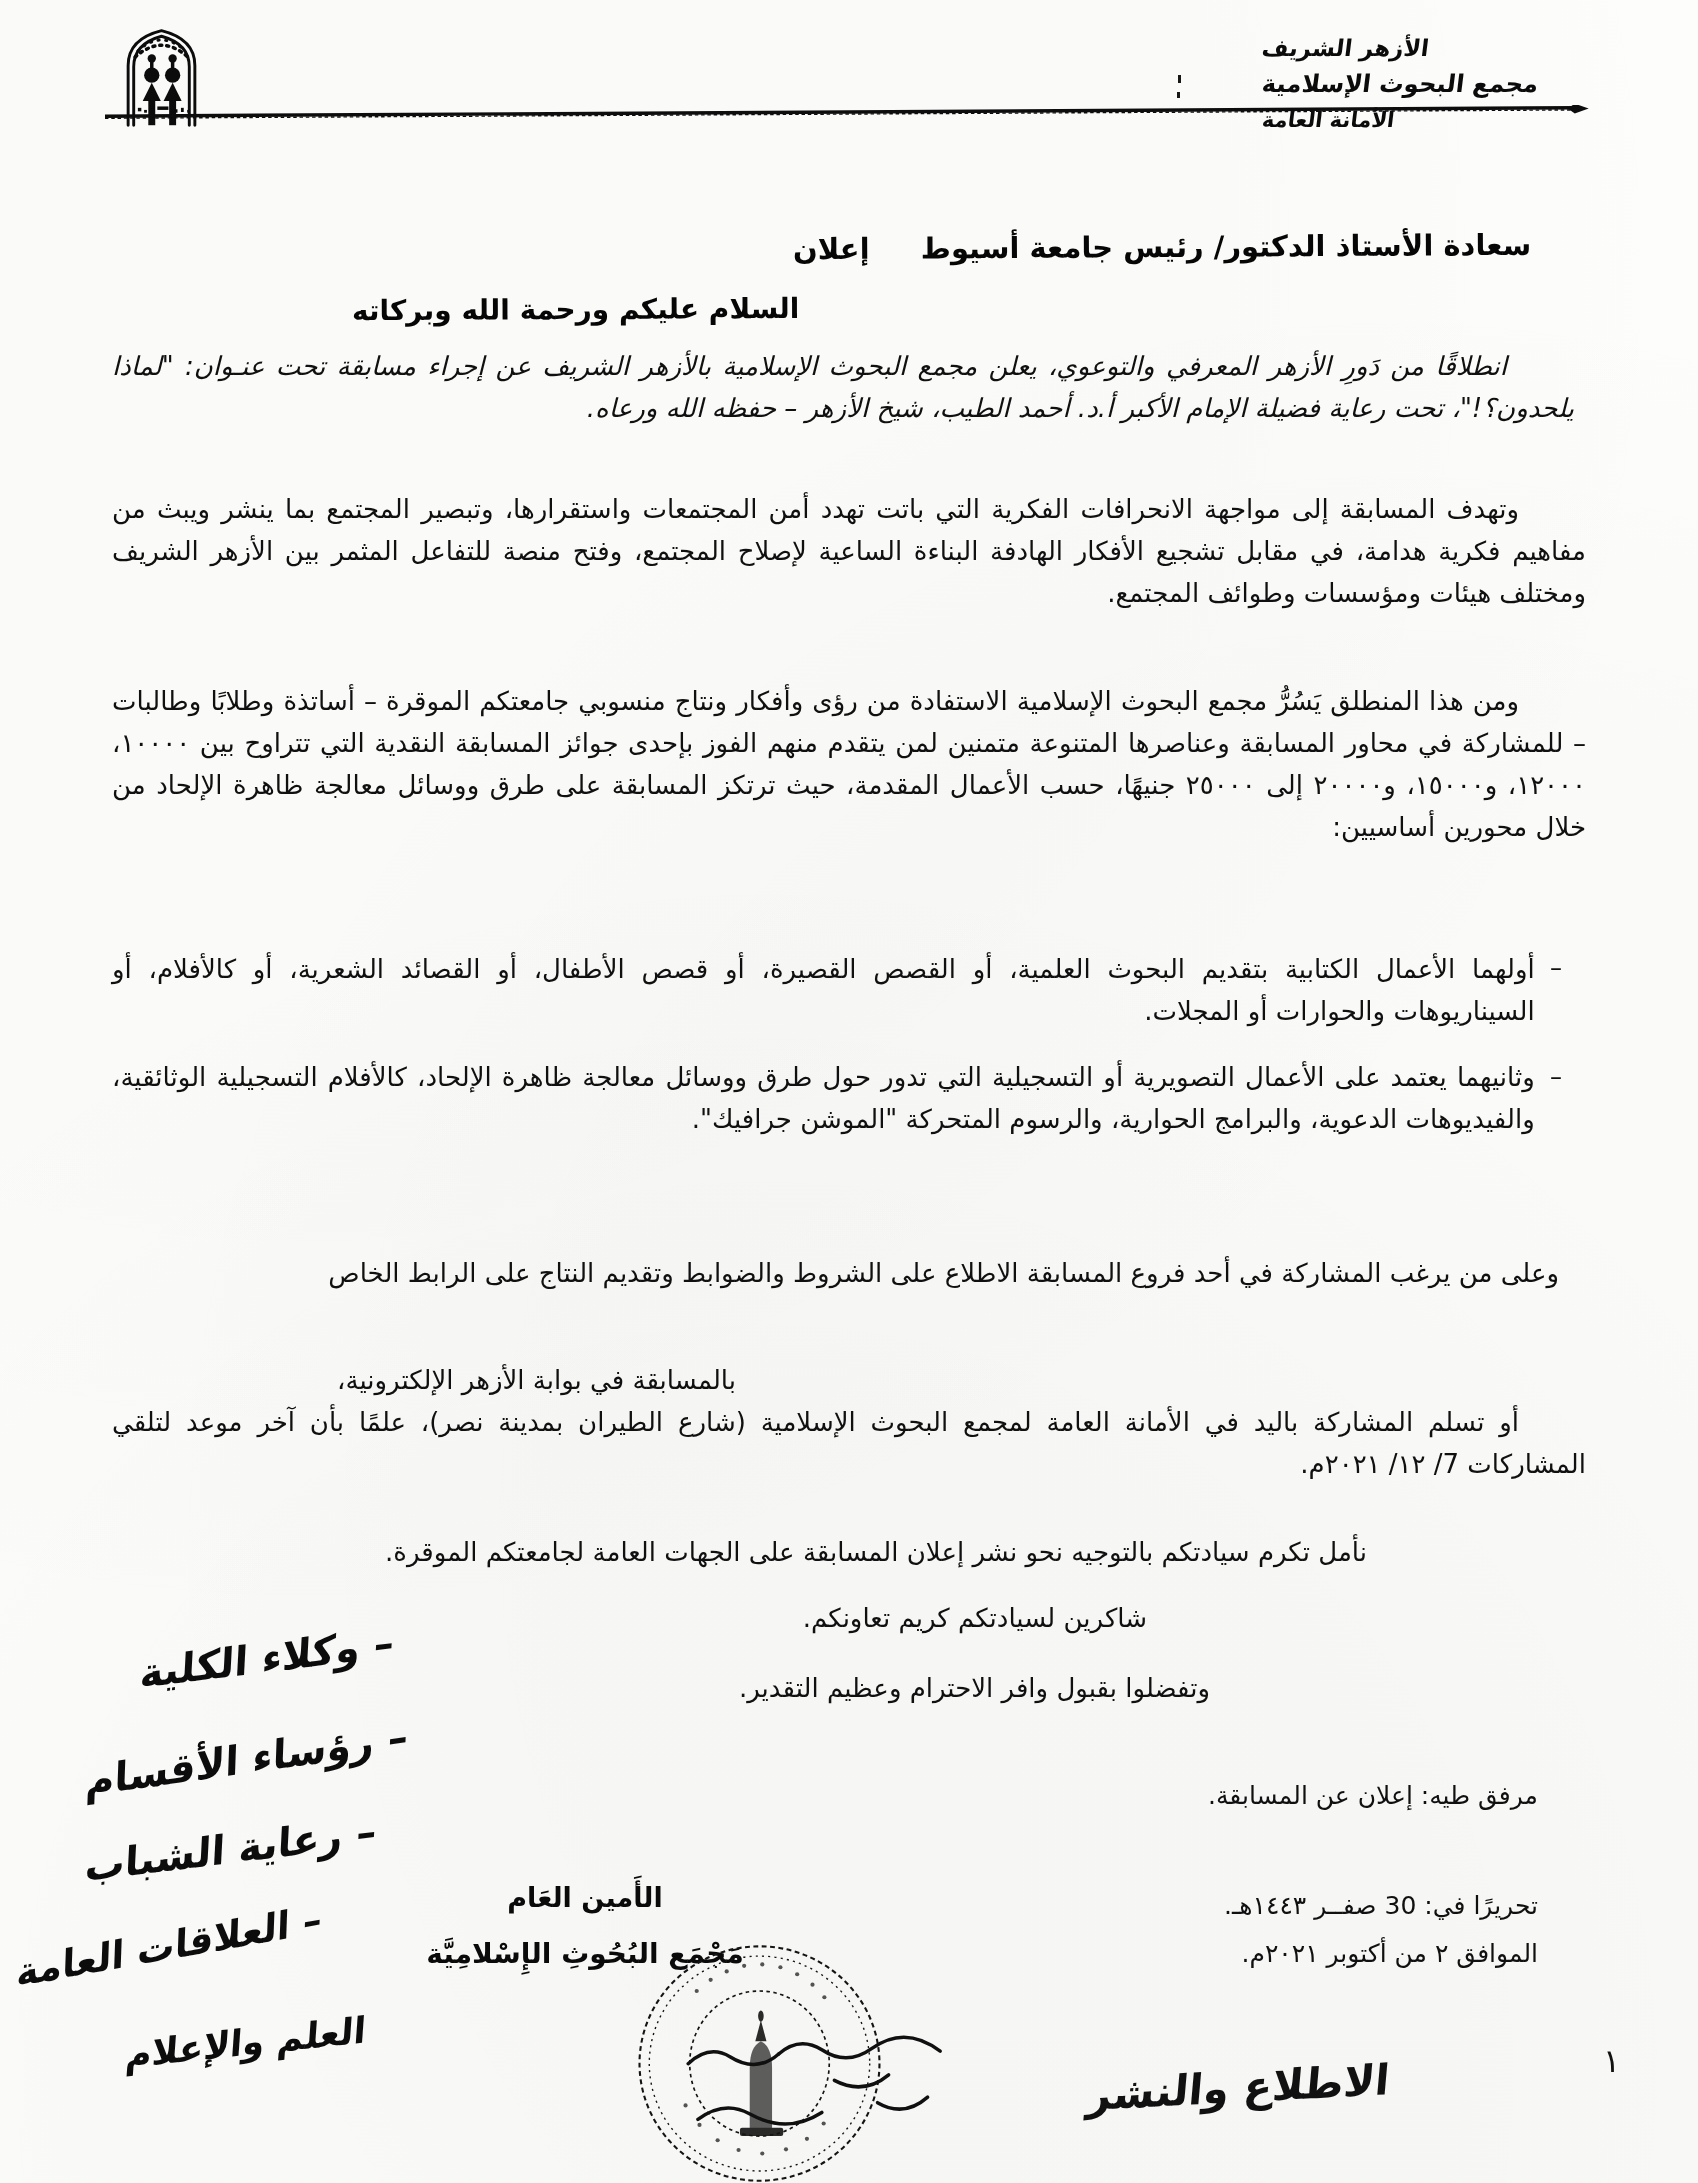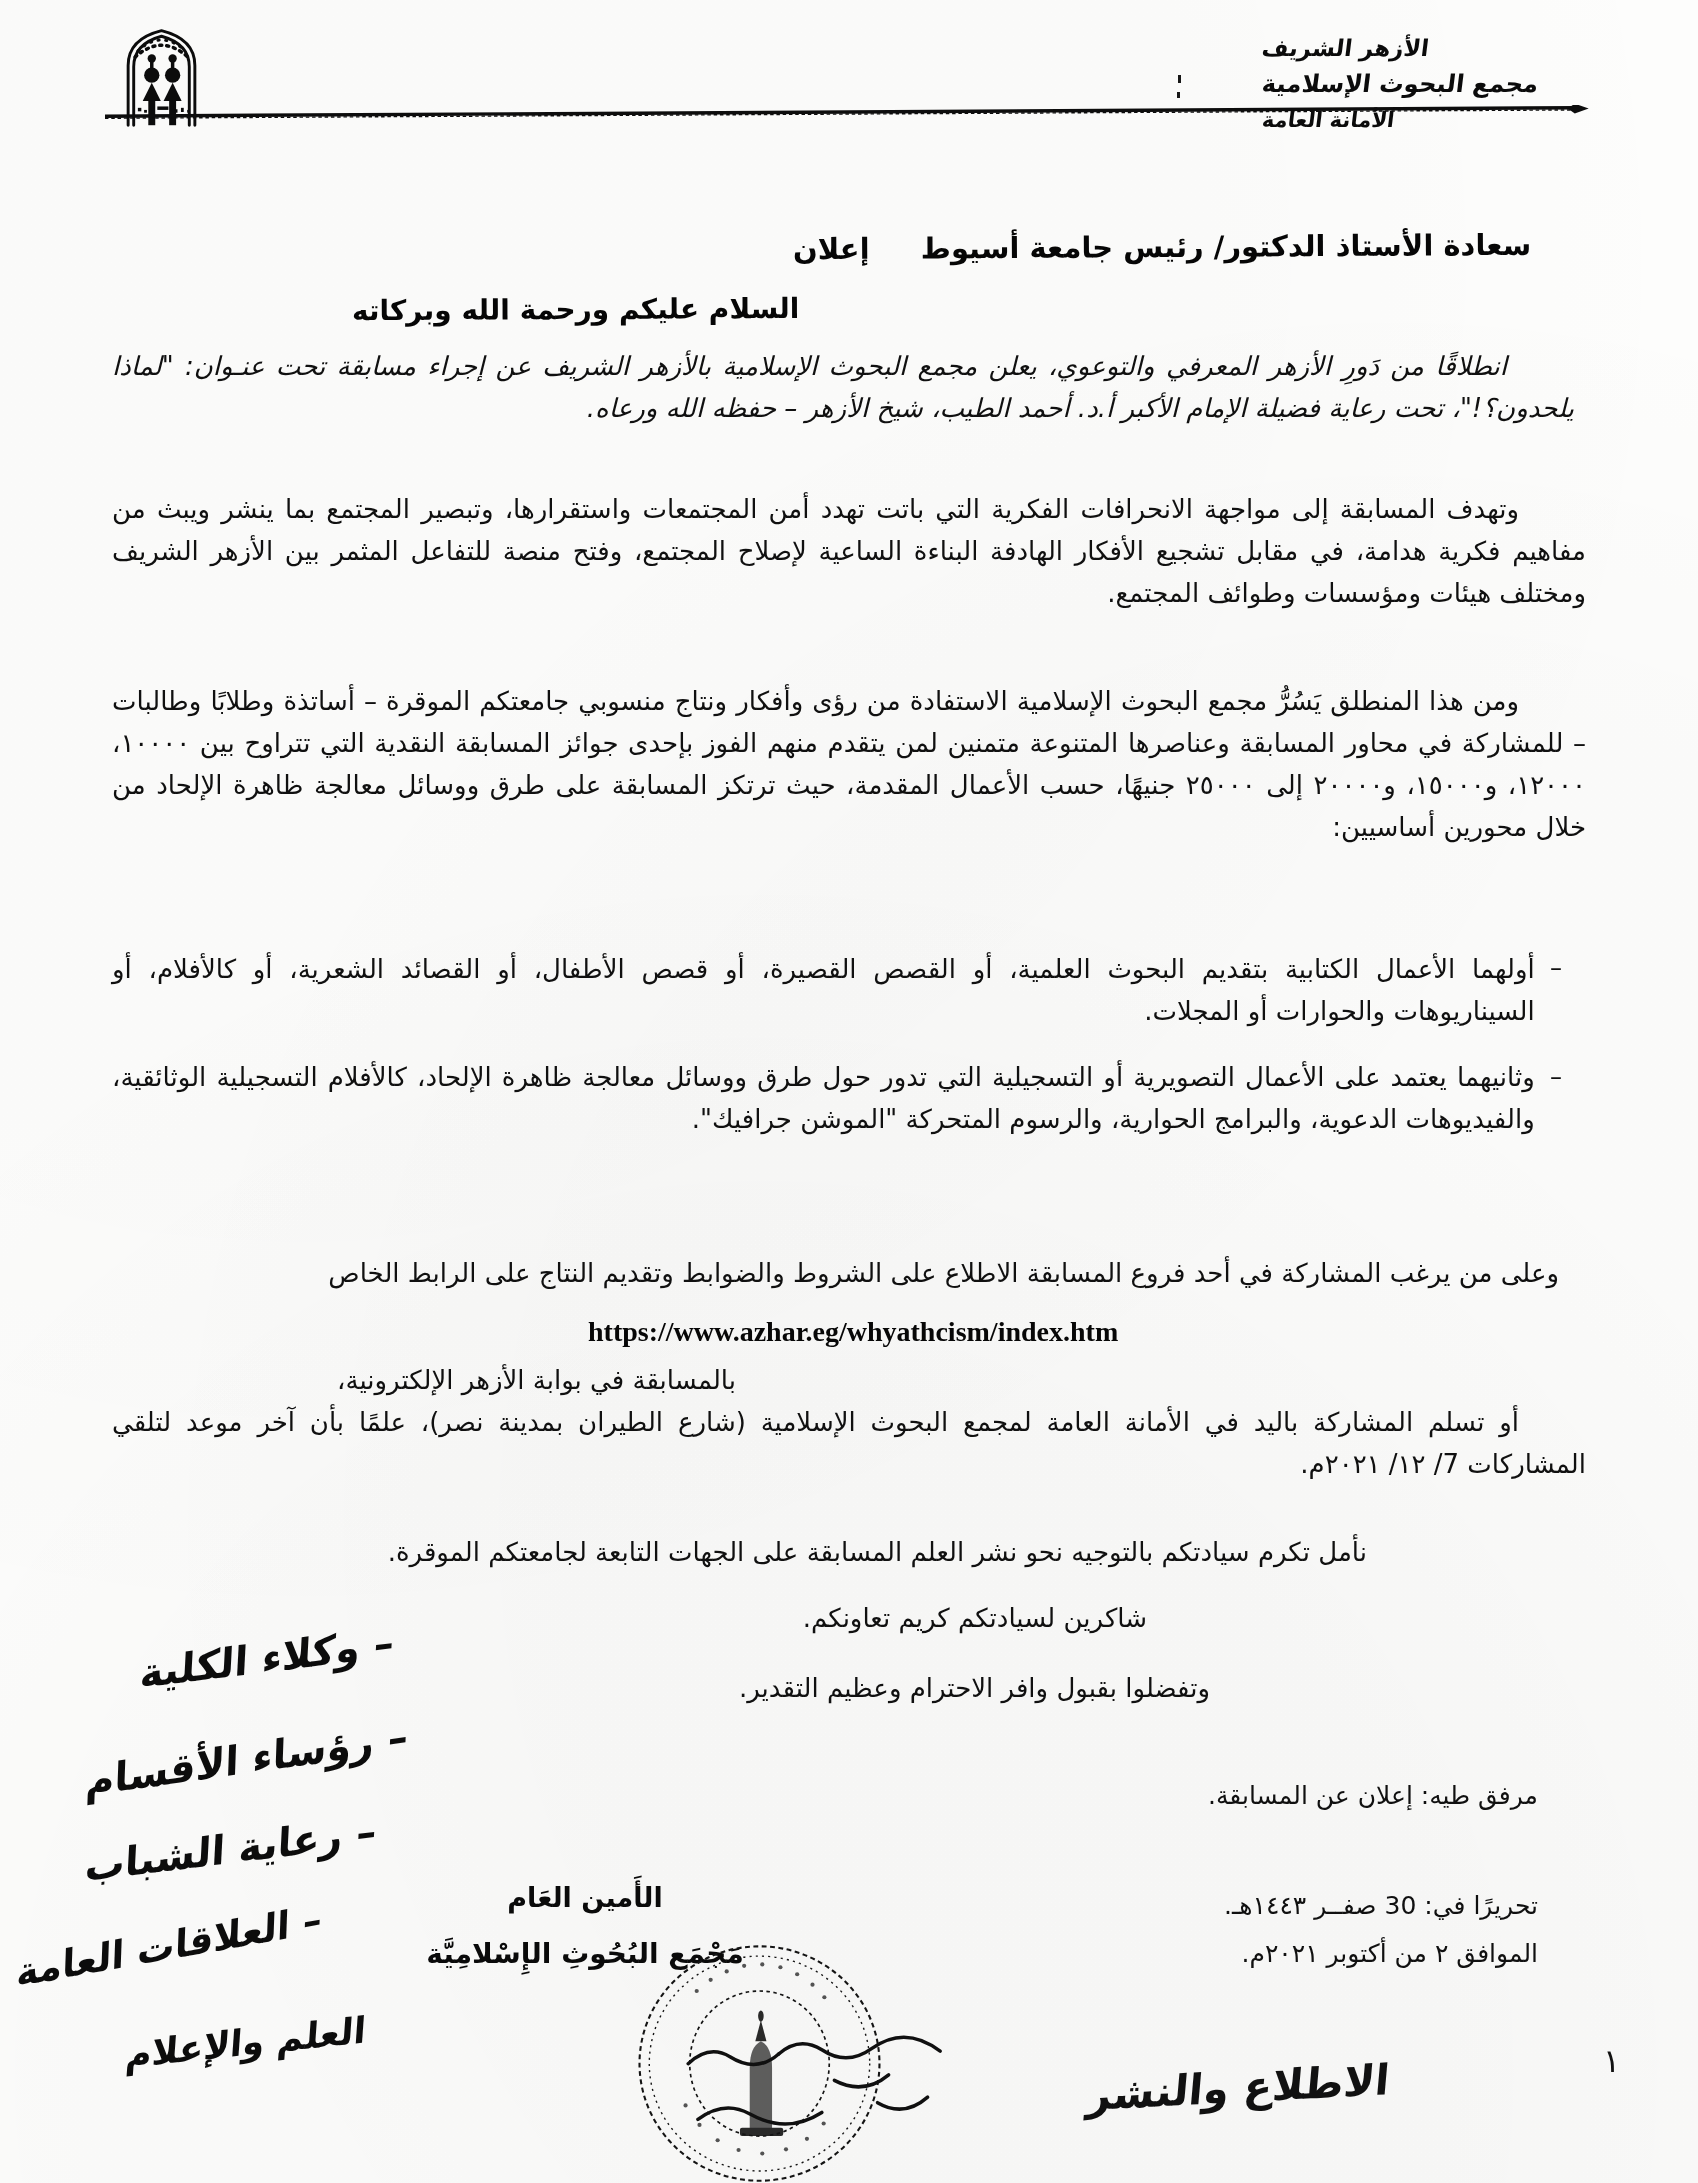--- a/index.html
+++ b/index.html
@@ -219,28 +219,27 @@
       <span class="txt">أولهما الأعمال الكتابية بتقديم البحوث العلمية، أو القصص القصيرة، أو قصص الأطفال، أو القصائد الشعرية، أو كالأفلام، أو السيناريوهات والحوارات أو المجلات.</span>
     </div>
     <div class="li" style="margin-top:24px;">
       <span class="dash">–</span>
       <span class="txt">وثانيهما يعتمد على الأعمال التصويرية أو التسجيلية التي تدور حول طرق ووسائل معالجة ظاهرة الإلحاد، كالأفلام التسجيلية الوثائقية، والفيديوهات الدعوية، والبرامج الحوارية، والرسوم المتحركة "الموشن جرافيك".</span>
     </div>
   </div>
 
   <div class="centerline" style="right:139px;top:1258px;">وعلى من يرغب المشاركة في أحد فروع المسابقة الاطلاع على الشروط والضوابط وتقديم النتاج على الرابط الخاص</div>
 
-  <div class="urlline" style="left:588px;top:1316px;">https://www.azhar.eg/whyathcism/index.htm</div>
   <div class="centerline" style="right:962px;top:1365px;">بالمسابقة في بوابة الأزهر الإلكترونية،</div>
 
   <div class="para" style="right:112px;left:112px;top:1401px;">
     <p class="ind">أو تسلم المشاركة باليد في الأمانة العامة لمجمع البحوث الإسلامية (شارع الطيران بمدينة نصر)، علمًا بأن آخر موعد لتلقي المشاركات 7/ ١٢/ ٢٠٢١م.</p>
   </div>
 
-  <div class="centerline" style="right:331px;top:1537px;">نأمل تكرم سيادتكم بالتوجيه نحو نشر العلم المسابقة على الجهات التابعة لجامعتكم الموقرة.</div>
+  <div class="centerline" style="right:331px;top:1537px;">نأمل تكرم سيادتكم بالتوجيه نحو نشر إعلان المسابقة على الجهات العامة لجامعتكم الموقرة.</div>
   <div class="centerline" style="right:551px;top:1603px;">شاكرين لسيادتكم كريم تعاونكم.</div>
   <div class="centerline" style="right:488px;top:1673px;margin-left:12px;">وتفضلوا بقبول وافر الاحترام وعظيم التقدير.</div>
 
   <div class="attach">مرفق طيه: إعلان عن المسابقة.</div>
 
   <div class="dates">
     <div>تحريرًا في: 30 صفــر ١٤٤٣هـ.</div>
     <div>الموافق ٢ من أكتوبر ٢٠٢١م.</div>
   </div>
 

